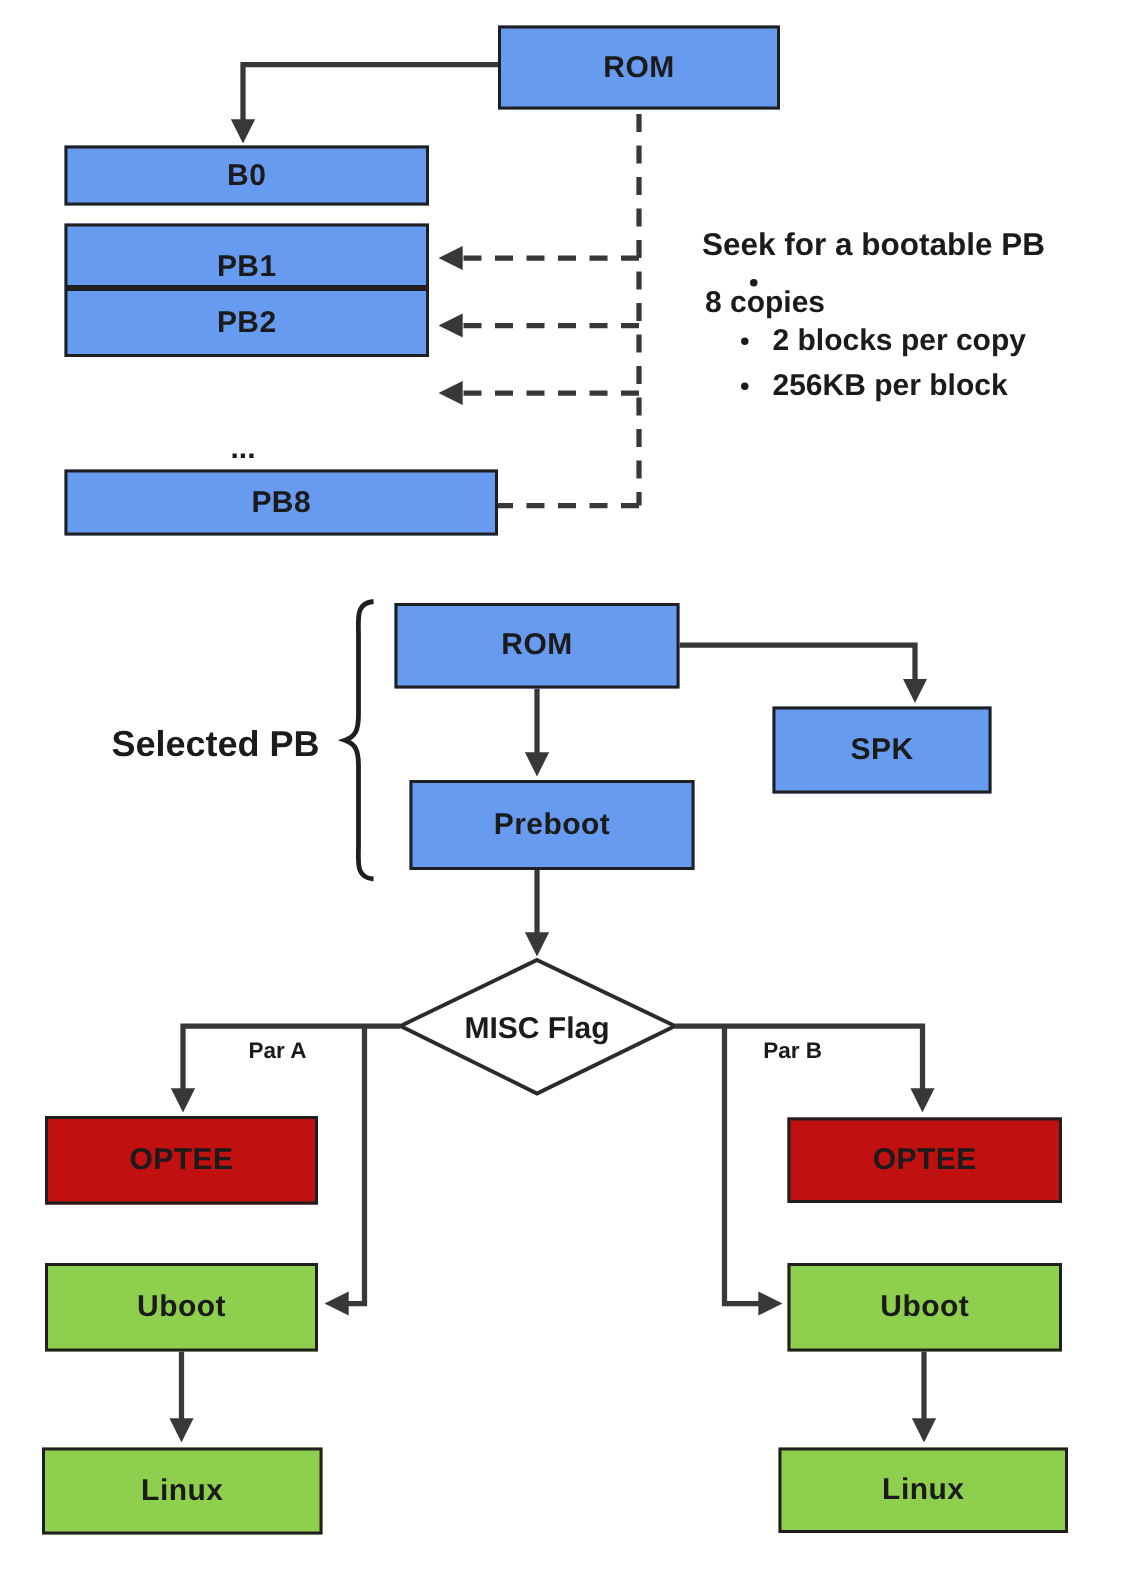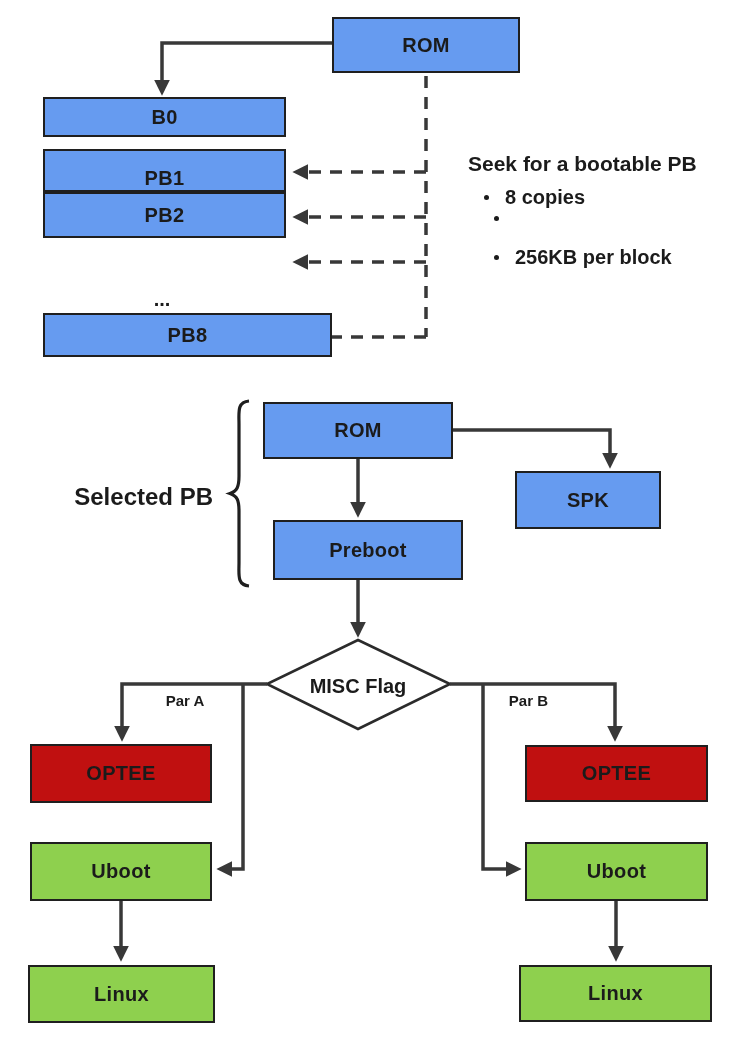--- a/index.html
+++ b/index.html
@@ -80,26 +80,27 @@
   </div>
   <div class="node blue" style="left:43px;top:192px;width:243px;height:46px;">
     <span>PB2</span>
   </div>
   <div class="lbl ellipsis" style="left:147px;top:288px;width:30px;text-align:center;">...</div>
   <div class="node blue" style="left:43px;top:313px;width:289px;height:44px;">
     <span>PB8</span>
   </div>
 
   <div class="lbl note-title" style="left:468px;top:152px;">Seek for a bootable PB</div>
-  <div class="note-row" style="left:484px;top:186px;">
+  <div class="note-row" style="left:470px;top:186px;flex-direction:column;">
     <span class="note-dot"></span>
     <span>8 copies</span>
   </div>
   <div class="note-row" style="left:494px;top:216px;">
     <span class="note-dot"></span>
+    <span>2 blocks per copy</span>
   </div>
   <div class="note-row" style="left:494px;top:246px;">
     <span class="note-dot"></span>
     <span>256KB per block</span>
   </div>
 
   <div class="lbl selected-pb" style="left:60px;top:483px;width:153px;text-align:right;">Selected PB</div>
   <div class="node blue" style="left:263px;top:402px;width:190px;height:57px;">
     <span>ROM</span>
   </div>

